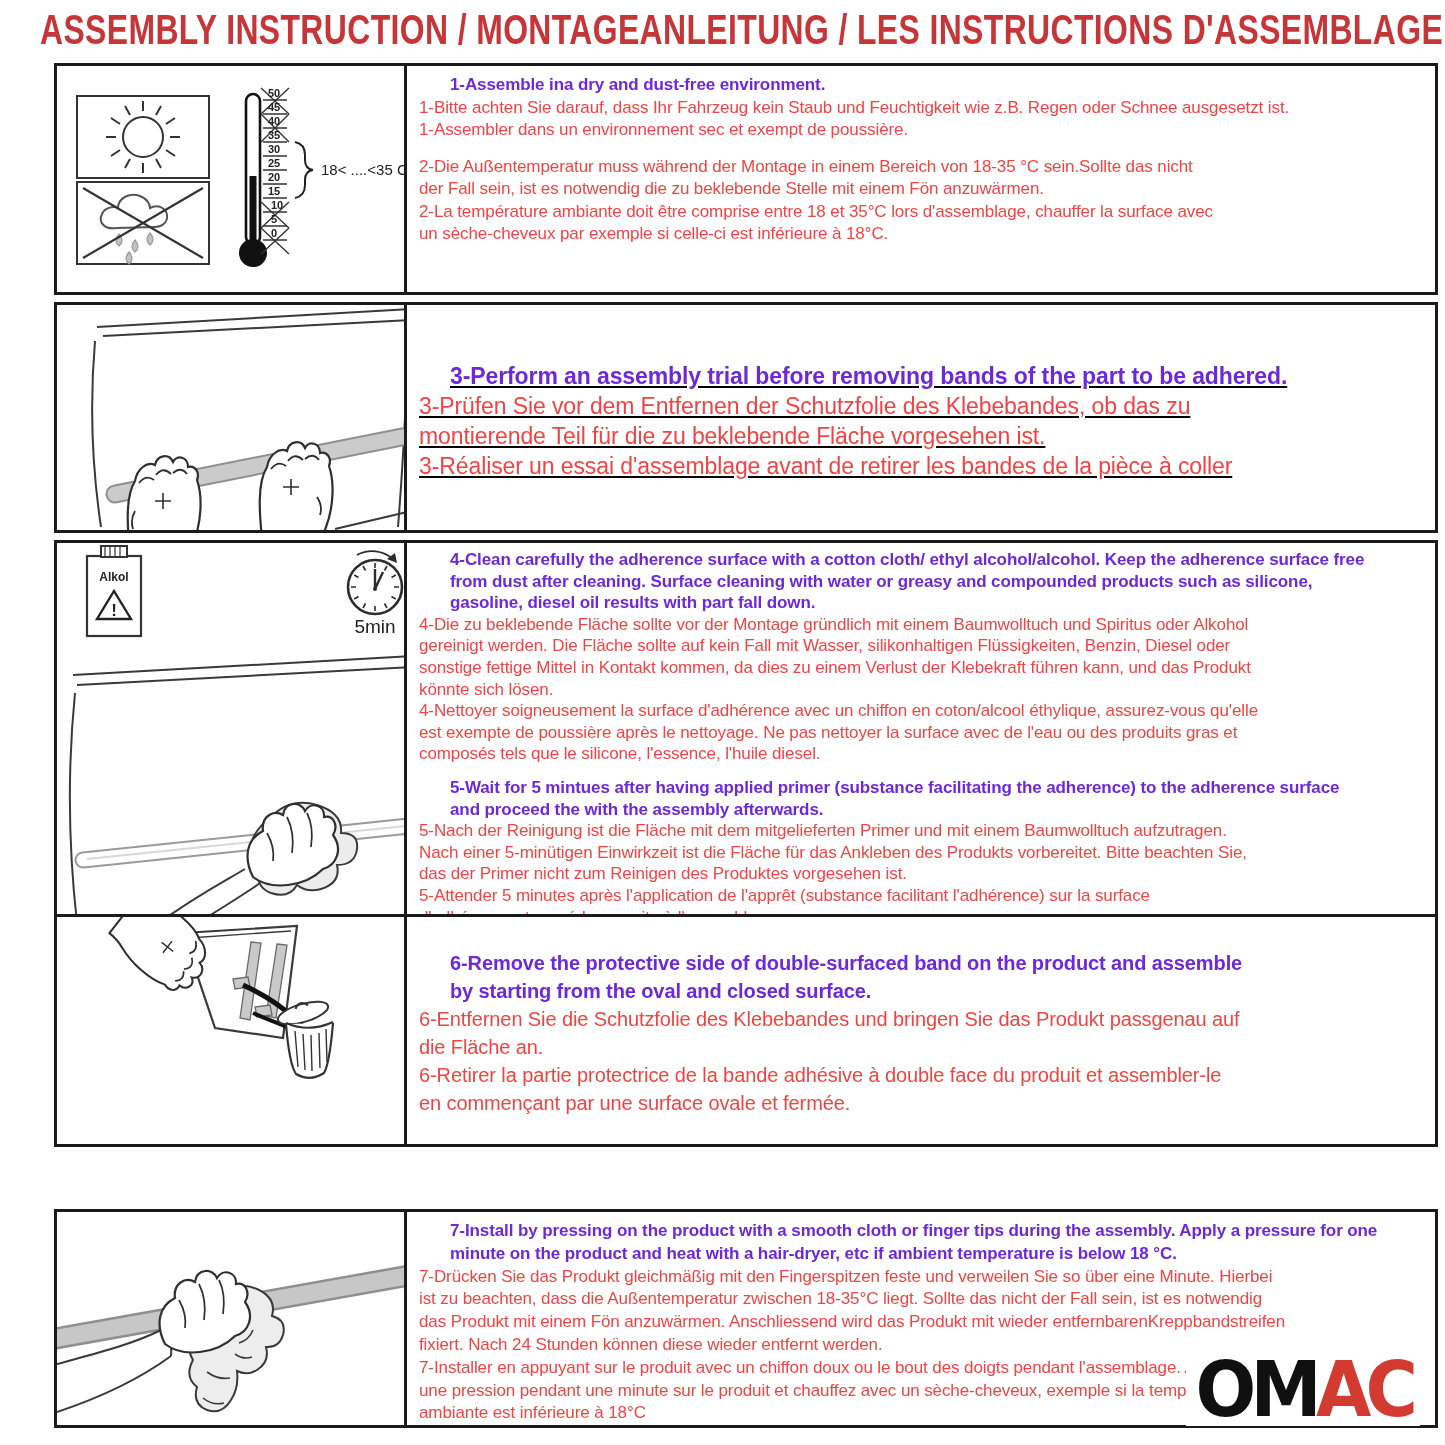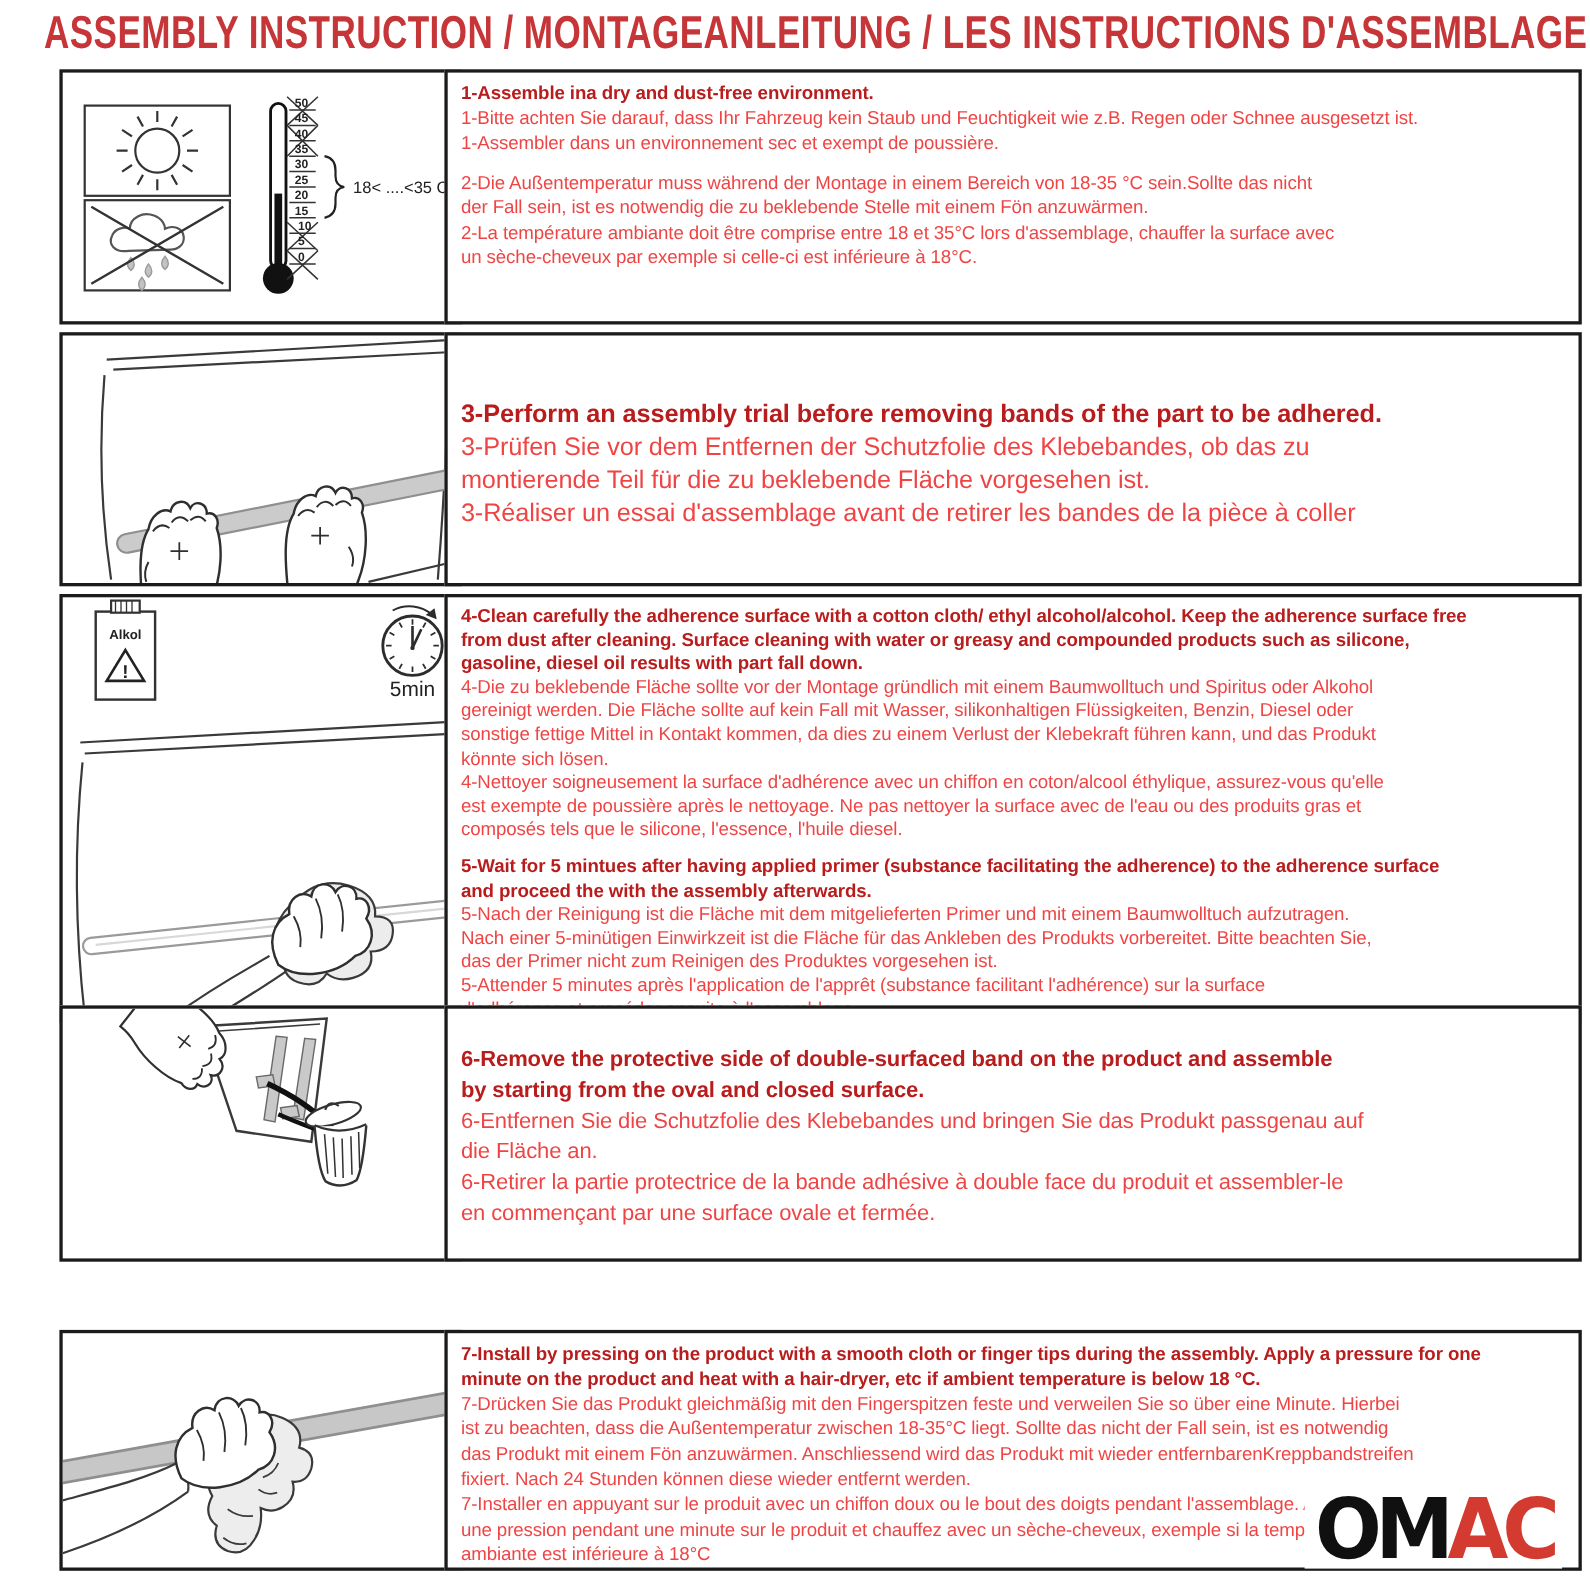--- a/index.html
+++ b/index.html
@@ -14,24 +14,24 @@
   .left{left:27px;width:366px;margin-left:27px;}
   .right{left:404px;width:1034px;}
   .r1{top:63px;height:232px;}
   .r2{top:302px;height:231px;}
   .r3{top:540px;height:390px;}
   .r4{top:914px;height:233px;}
   .r5{top:1209px;height:219px;}
   
   .text{padding:8px 6px 0 12px;letter-spacing:-.1px;}
   .text p{margin:0;white-space:pre-line;}
-  .text p.bold{font-weight:700;color:#b91c1c;}
+  .text p.bold{font-weight:700;color:#6d28d9;margin-left:31px;}
   .text p.regular{font-weight:400;color:#ef4444;}
   .t-a{font-size:17px;line-height:22.5px;}          
-  .t-b{font-size:23px;line-height:30px;padding-top:56px;}   
+  .t-b{font-size:23px;line-height:30px;padding-top:56px;text-decoration:underline;}   
   .t-c{font-size:17px;line-height:21.6px;padding-top:6px;}  
   .t-d{font-size:20px;line-height:28px;padding-top:32px;}   
   .t-e{font-size:17px;line-height:22.8px;}          
   .t-a .spacer{height:14px;}
   .t-c .spacer{height:12px;}
   
   .left svg{display:block;width:100%;height:100%;}
   
   .logo{position:absolute;left:1186px;top:1352px;z-index:5;background:#fff;padding:4px 8px 2px 10px;
         font-family:"DejaVu Sans",sans-serif;font-weight:900;font-size:76px;line-height:.9;

